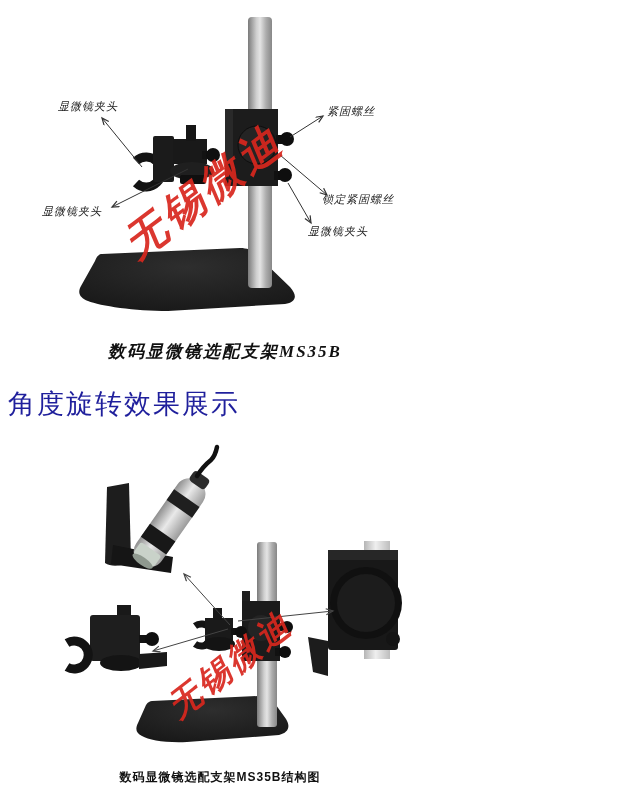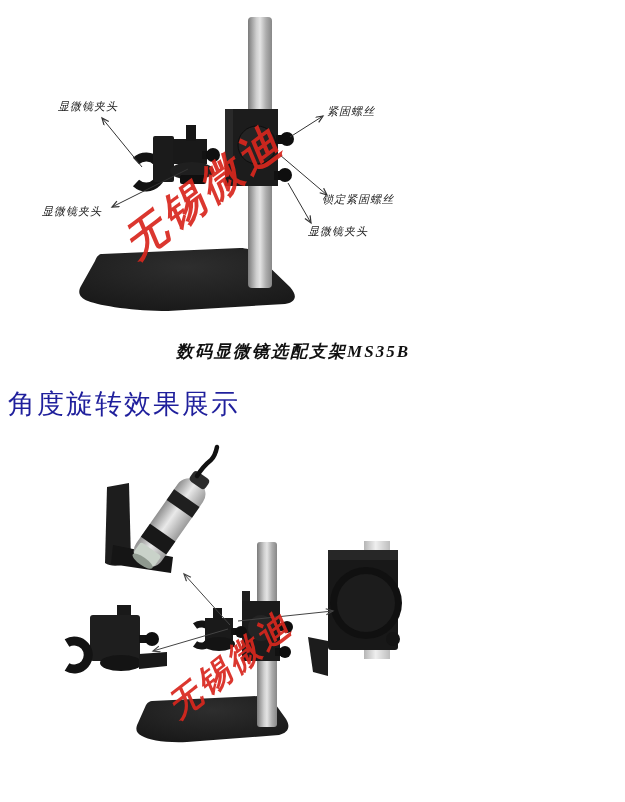--- a/index.html
+++ b/index.html
@@ -9,21 +9,21 @@
   .fig svg{position:absolute;left:0;top:0;}
   .part-label{position:absolute;font-size:11px;line-height:13px;color:#1a1a1a;
         letter-spacing:1px;white-space:nowrap;font-style:italic;}
   .watermark{position:absolute;color:#d8271e;font-weight:bold;font-style:italic;
         text-align:center;white-space:nowrap;opacity:.92;
         font-family:"Liberation Serif",serif;}
   .wm1{left:58px;top:140px;width:212px;height:95px;line-height:95px;font-size:42px;
         letter-spacing:5px;transform:rotate(-37deg);}
   .wm2{left:85px;top:185px;width:180px;height:74px;line-height:74px;font-size:33px;
         letter-spacing:4px;transform:rotate(-38deg);}
-  .caption1{position:absolute;left:40px;top:340px;width:370px;text-align:right;
+  .caption1{position:absolute;left:40px;top:340px;width:370px;text-align:center;
         font-family:"Liberation Serif",serif;font-weight:bold;font-style:italic;
         font-size:17px;color:#111;letter-spacing:2px;}
   .heading{position:absolute;left:8px;top:386px;font-family:"Liberation Serif",serif;
         font-size:27px;color:#1f1f9c;letter-spacing:2px;}
   .caption2{position:absolute;left:40px;top:769px;width:360px;text-align:center;
         font-weight:bold;font-size:12px;color:#111;letter-spacing:1px;}
 </style>
 </head>
 <body>
 
@@ -188,14 +188,15 @@
       <g stroke="#444" stroke-width="1" fill="none">
         <line x1="175" y1="182" x2="129" y2="131" marker-end="url(#ah2)"></line>
         <line x1="173" y1="186" x2="98" y2="208" marker-end="url(#ah2)"></line>
         <line x1="183" y1="178" x2="278" y2="168" marker-end="url(#ah2)"></line>
       </g>
     </svg>
 
     <div class="watermark wm2">无锡微迪</div>
   </div>
 
+  <div class="caption2">数码显微镜选配支架MS35B结构图</div>
 
 </div>
 
 </body></html>

